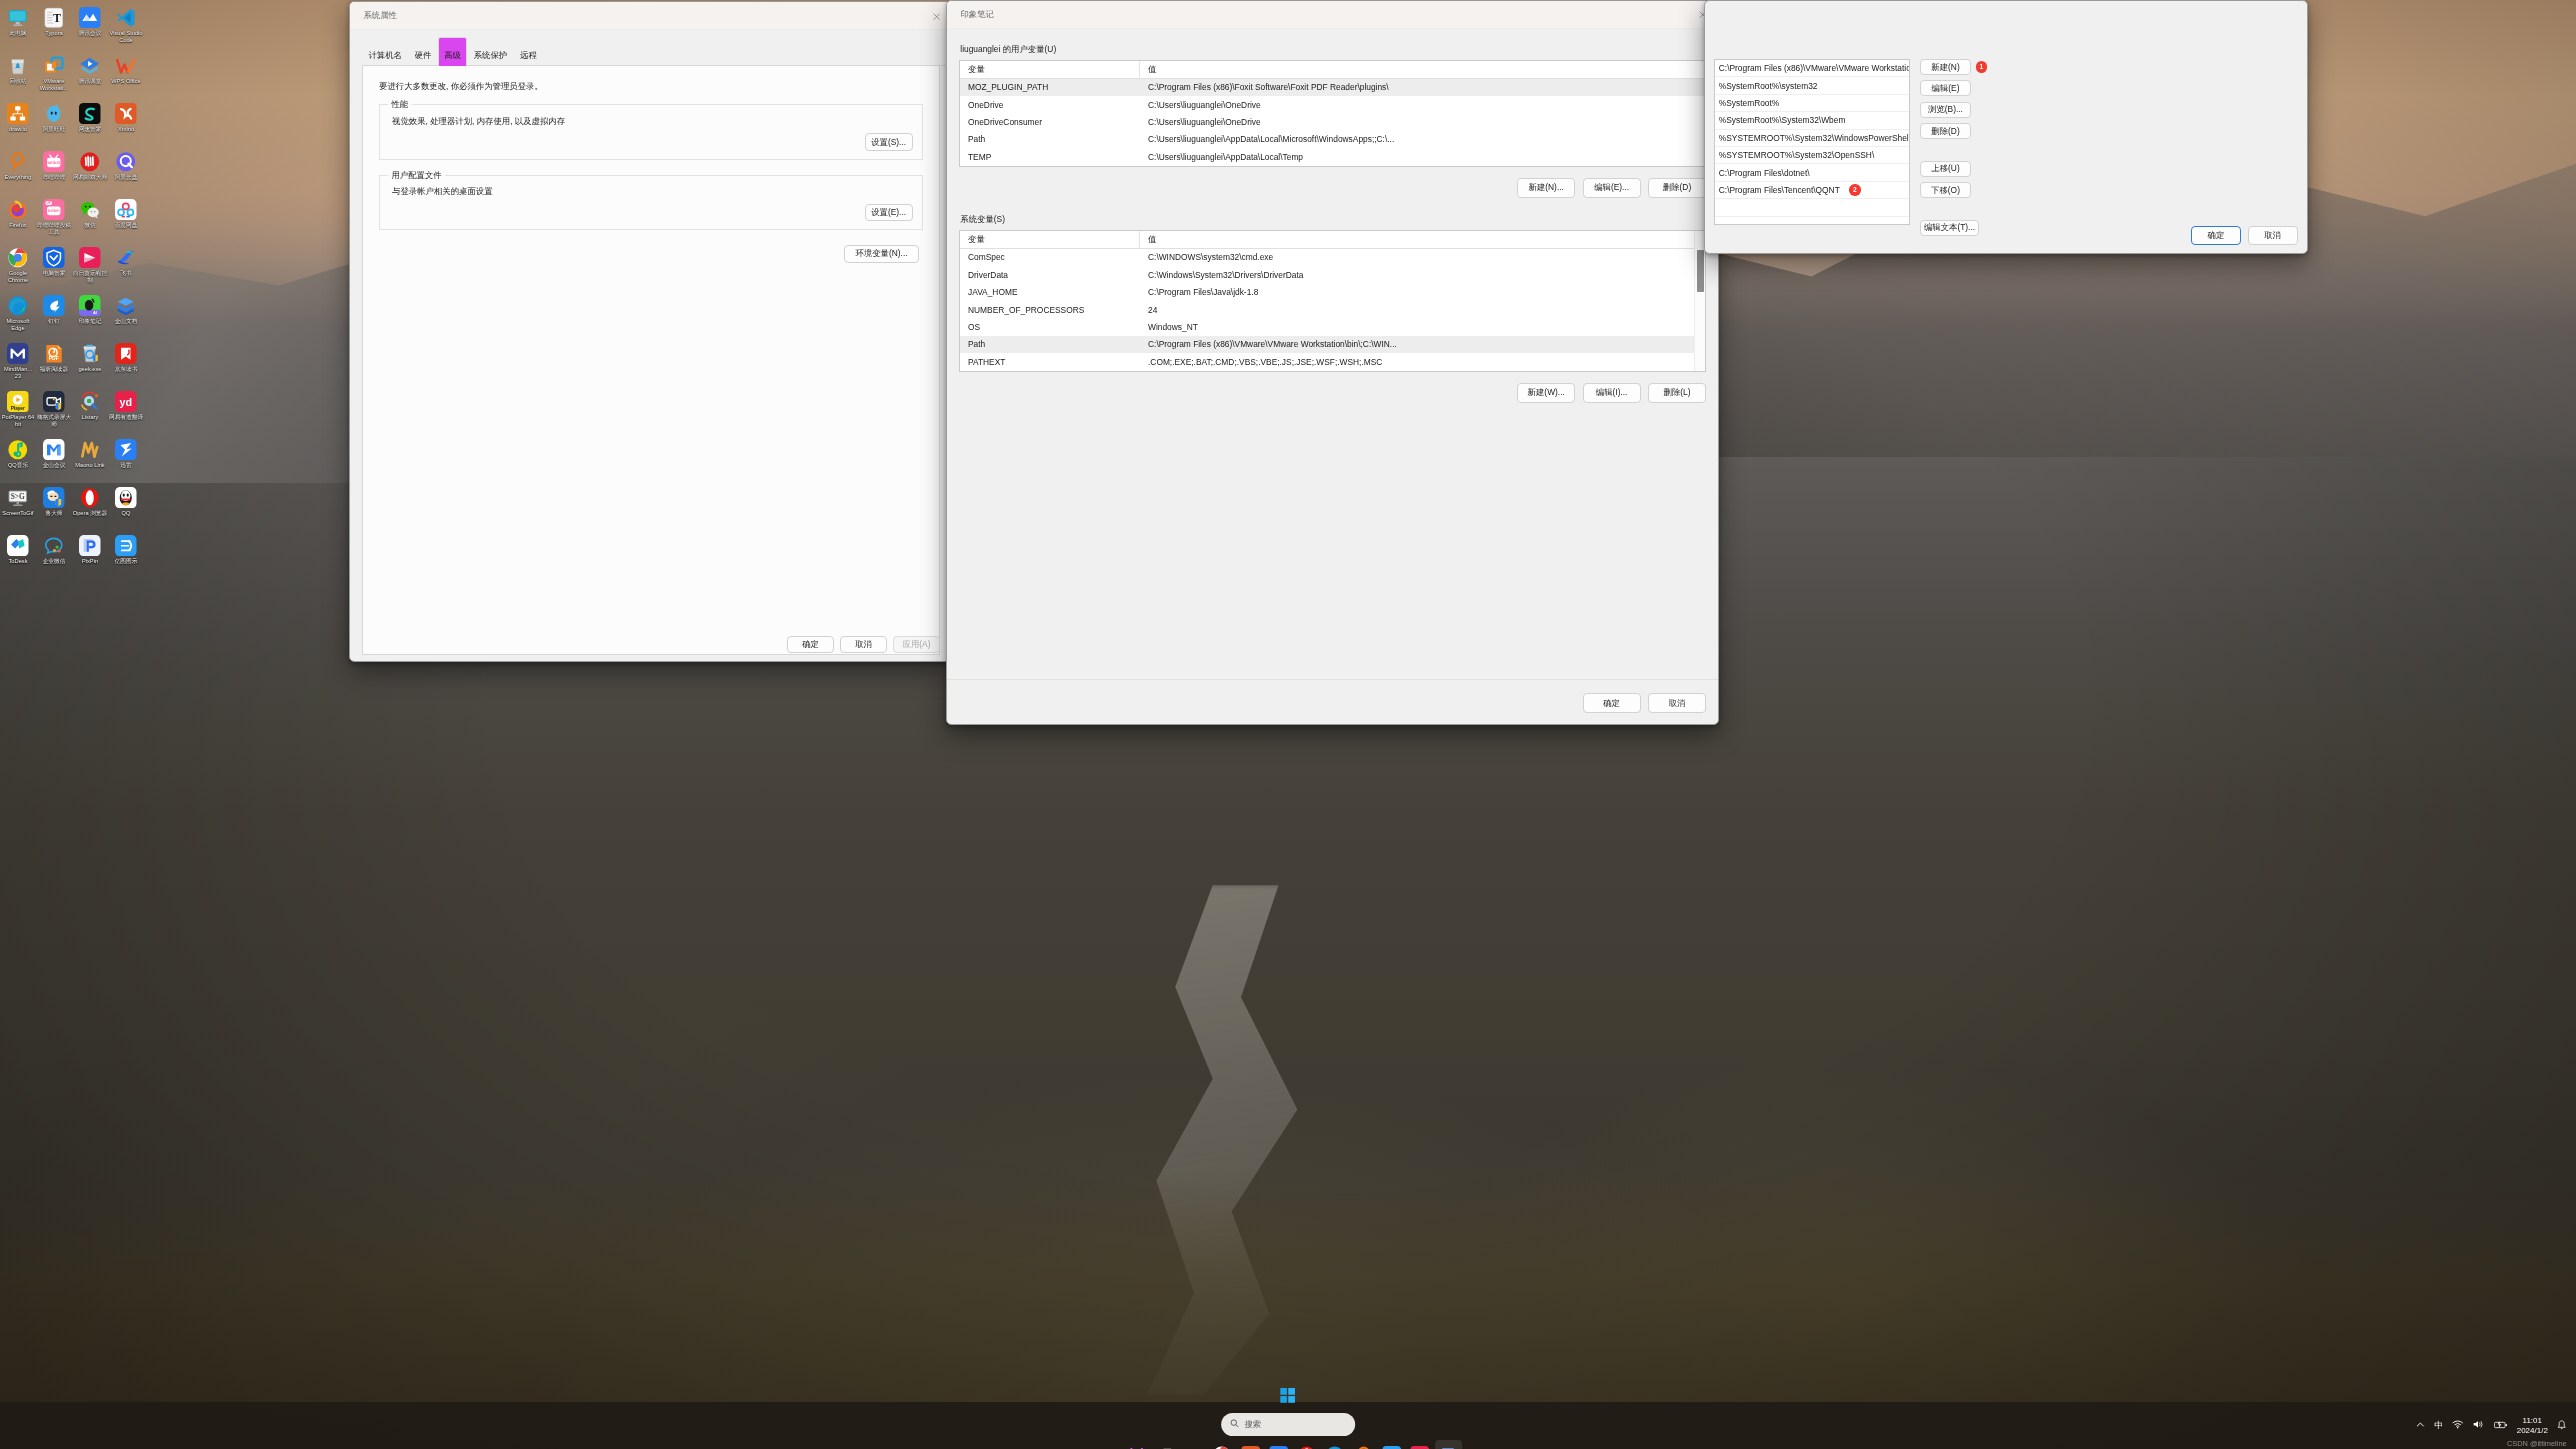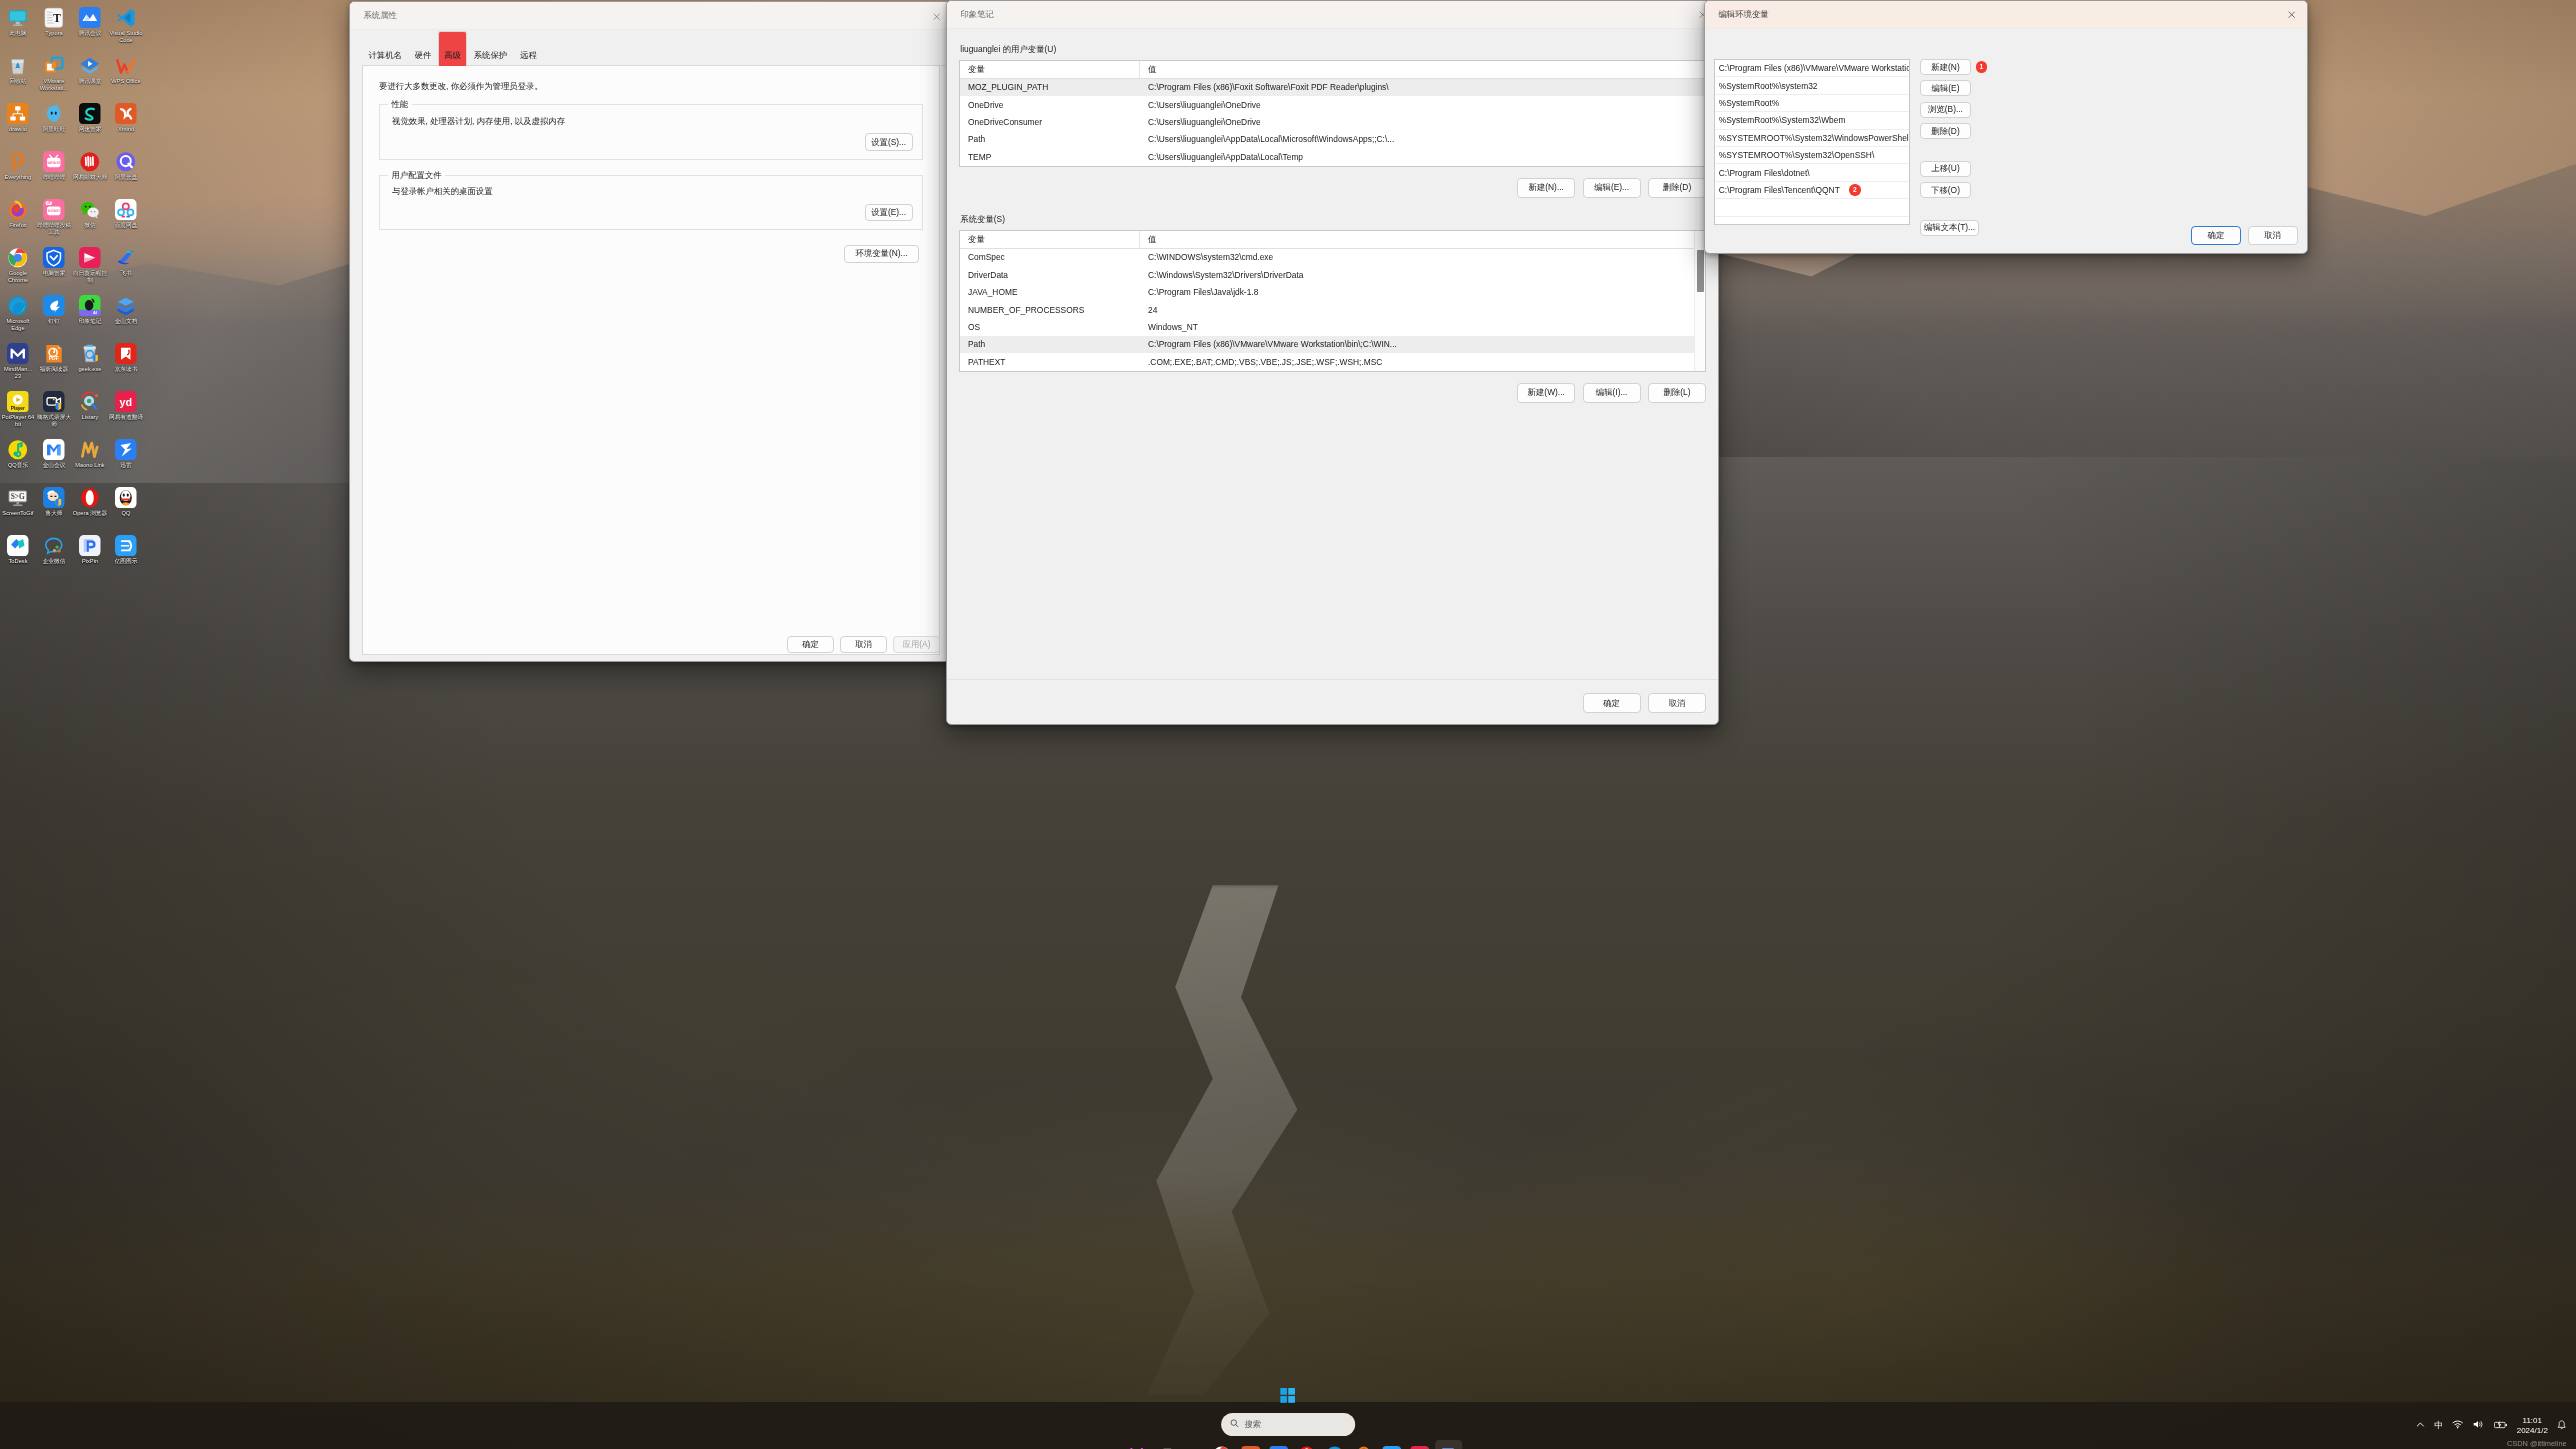--- a/index.html
+++ b/index.html
@@ -141,23 +141,23 @@
     display:flex; align-items:flex-end; height:24px;
     margin: 12px 0 0 12px;
     border-bottom:0.7px solid #d8d8d8;
   }
   .sp-tab {
     font-size:8.4px; padding:4px 5.4px 4.7px; cursor:default;
     border:0.7px solid transparent; border-bottom:none;
     background:transparent; color:#1a1a1a; white-space:nowrap;
   }
   .sp-tab.active {
-    background:#ef4444; border-color:#d8d8d8;
+    background:#d946ef; border-color:#d8d8d8;
     border-radius:2.7px 2.7px 0 0;
-    margin-bottom:-0.7px; padding-top:18px;
+    margin-bottom:-0.7px; padding-top:12px;
   }
   #sp-panel {
     background:#fcfcfc; border:0.7px solid #d8d8d8; border-top:none;
     margin: 0 12px 0 12px; height:calc(100% - 24px - 12px - 34px);
     padding: 14.8px 16px 0 16px;
     position:relative;
   }
   .sp-lead { font-size:8.4px; margin-bottom:12px; }
   .sp-grp { border:0.7px solid #e2e2e2; position:relative; margin-bottom:14.8px; background:#fcfcfc; }
   .sp-grp .gtitle { position:absolute; top:-6px; left:8px; background:#fcfcfc; padding:0 3.4px; font-size:8.4px; }
@@ -952,28 +952,20 @@
   </div>
 
   <div id="ev-divider"></div>
   <div id="ev-footer">
     <button class="btn">确定</button>
     <button class="btn">取消</button>
   </div>
 </div>
 
 <div class="win" id="win-editenv">
-  <div class="titlebar" style="background:#f8ece4">
-    <span class="t-text" style="color:#3a3a3a">编辑环境变量</span>
-    <span class="closebtn">
-      <svg width="7.4" height="7.4" viewBox="0 0 11 11">
-          <path d="M1 1 L10 10 M10 1 L1 10" stroke="#4a4a4a" stroke-width="1.2" fill="none"></path>
-        </svg>
-    </span>
-  </div>
 
   <div id="ee-list">
       <div class="ee-item">
         <span>C:\Program Files (x86)\VMware\VMware Workstation\bin\</span>
       </div>
       <div class="ee-item">
         <span>%SystemRoot%\system32</span>
       </div>
       <div class="ee-item">
         <span>%SystemRoot%</span>

